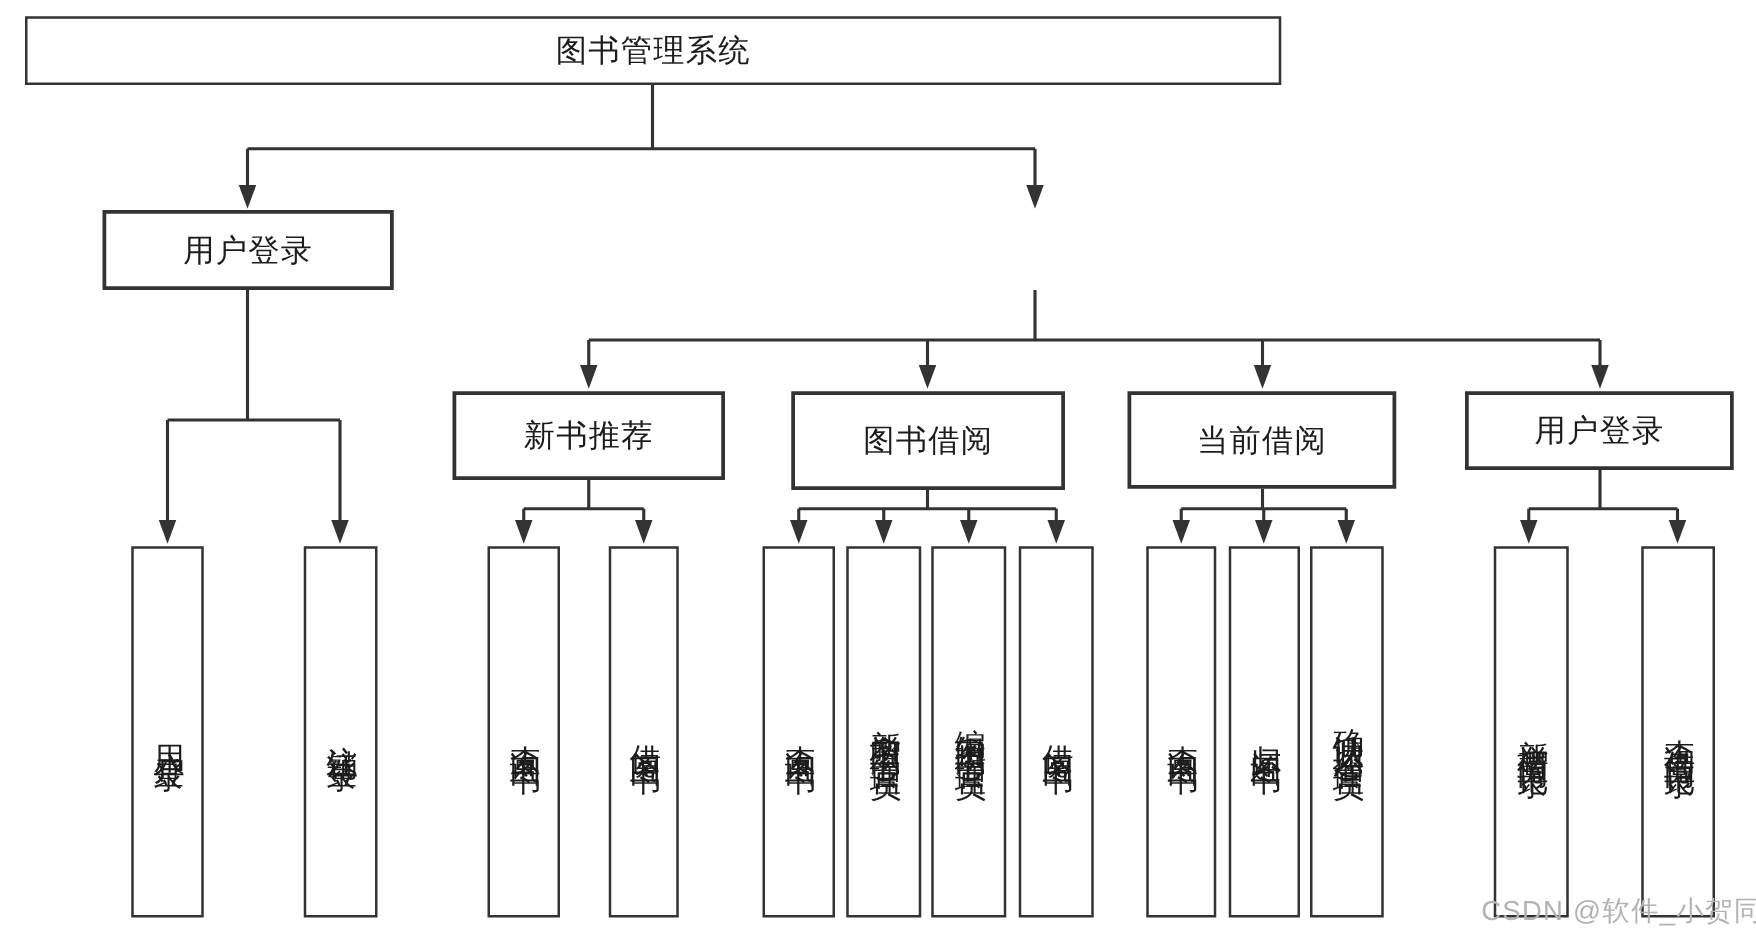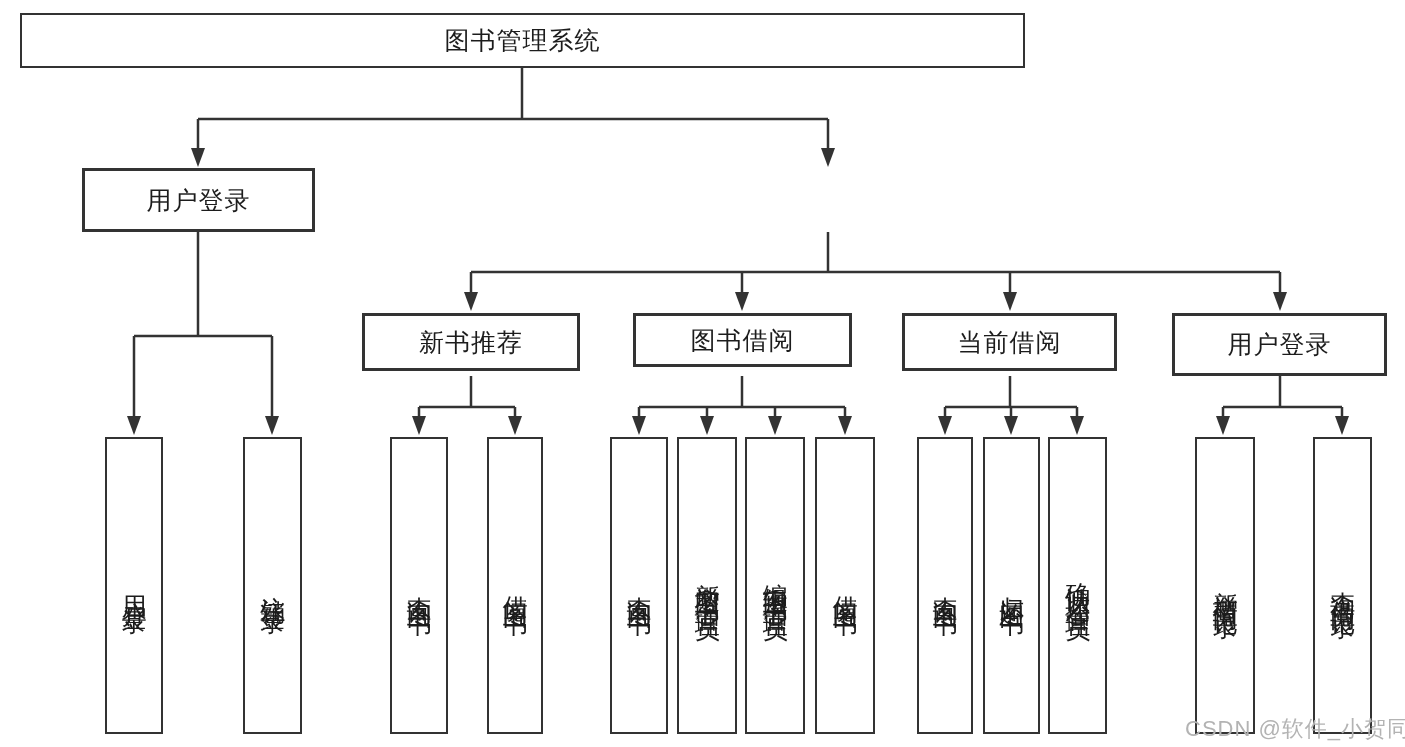--- a/index.html
+++ b/index.html
@@ -101,27 +101,27 @@
   </svg>
 
   <div class="node root" style="left:20px;top:13px;width:1005px;height:55px">
     <span>图书管理系统</span>
   </div>
 
   <div class="node" style="left:82px;top:168px;width:233px;height:64px">
     <span>用户登录</span>
   </div>
 
-  <div class="node" style="left:362px;top:313px;width:218px;height:58px">
+  <div class="node" style="left:362px;top:313px;width:218px;height:71px">
     <span>新书推荐</span>
   </div>
-  <div class="node" style="left:633px;top:313px;width:219px;height:54px">
+  <div class="node" style="left:633px;top:313px;width:219px;height:79px">
     <span>图书借阅</span>
   </div>
-  <div class="node" style="left:902px;top:313px;width:215px;height:58px">
+  <div class="node" style="left:902px;top:313px;width:215px;height:78px">
     <span>当前借阅</span>
   </div>
   <div class="node" style="left:1172px;top:313px;width:215px;height:63px">
     <span>用户登录</span>
   </div>
 
   <div class="leaf" style="left:105px;width:58px">
     <span class="vtext">用户登录</span>
   </div>
   <div class="leaf" style="left:243px;width:59px">

